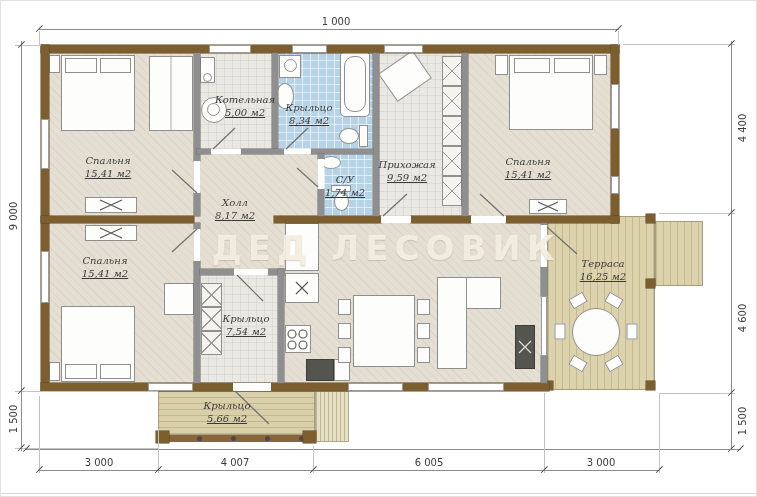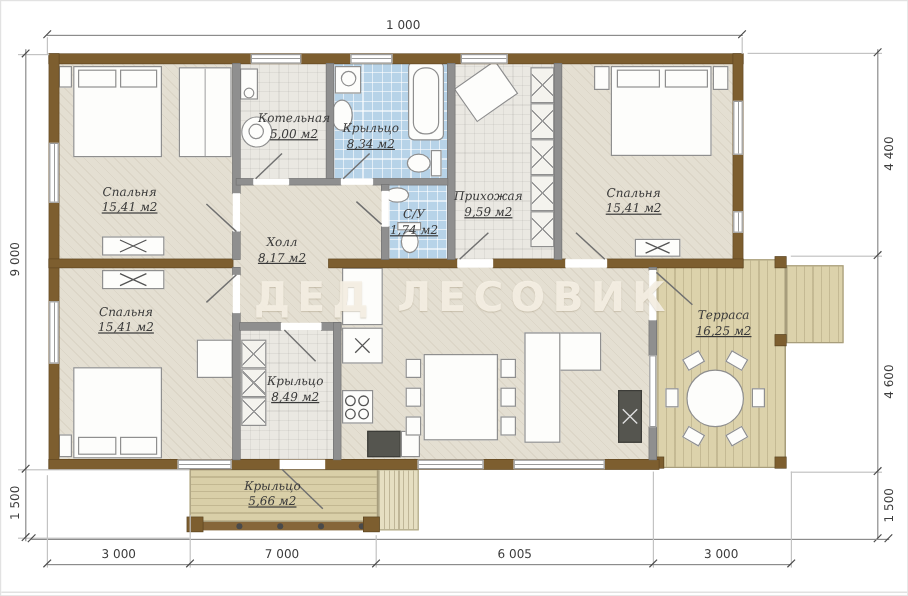--- a/index.html
+++ b/index.html
@@ -264,21 +264,21 @@
   <div class="rlabel" style="left:234px;top:195px;">
     <span>Холл</span>
     <span class="area">8,17 м2</span>
   </div>
   <div class="rlabel" style="left:104px;top:253px;">
     <span>Спальня</span>
     <span class="area">15,41 м2</span>
   </div>
   <div class="rlabel" style="left:245px;top:311px;">
     <span>Крыльцо</span>
-    <span class="area">8,49 м2</span>
+    <span class="area">7,54 м2</span>
   </div>
   <div class="rlabel" style="left:602px;top:256px;">
     <span>Терраса</span>
     <span class="area">16,25 м2</span>
   </div>
   <div class="rlabel" style="left:226px;top:398px;">
     <span>Крыльцо</span>
     <span class="area">5,66 м2</span>
   </div>
 
@@ -320,18 +320,18 @@
   <div class="ext z8" style="left:312px;top:445px;width:1px;height:27px;"></div>
   <div class="ext z8" style="left:543px;top:392px;width:1px;height:80px;"></div>
   <div class="ext z8" style="left:658px;top:392px;width:1px;height:80px;"></div>
   <div class="dimline z8" style="left:38px;top:469px;width:620px;height:1px;"></div>
   <div class="tick z8" style="left:34px;top:468px;"></div>
   <div class="tick z8" style="left:153px;top:468px;"></div>
   <div class="tick z8" style="left:308px;top:468px;"></div>
   <div class="tick z8" style="left:539px;top:468px;"></div>
   <div class="tick z8" style="left:654px;top:468px;"></div>
   <div class="dimtxt z8" style="left:98px;top:456px;">3 000</div>
-  <div class="dimtxt z8" style="left:234px;top:456px;">7 000</div>
+  <div class="dimtxt z8" style="left:234px;top:456px;">4 007</div>
   <div class="dimtxt z8" style="left:428px;top:456px;">6 005</div>
   <div class="dimtxt z8" style="left:600px;top:456px;">3 000</div>
 
   <div class="abs" style="left:0;top:492px;width:757px;height:1px;background:#dadada;"></div>
 </div>
 
 </body></html>

